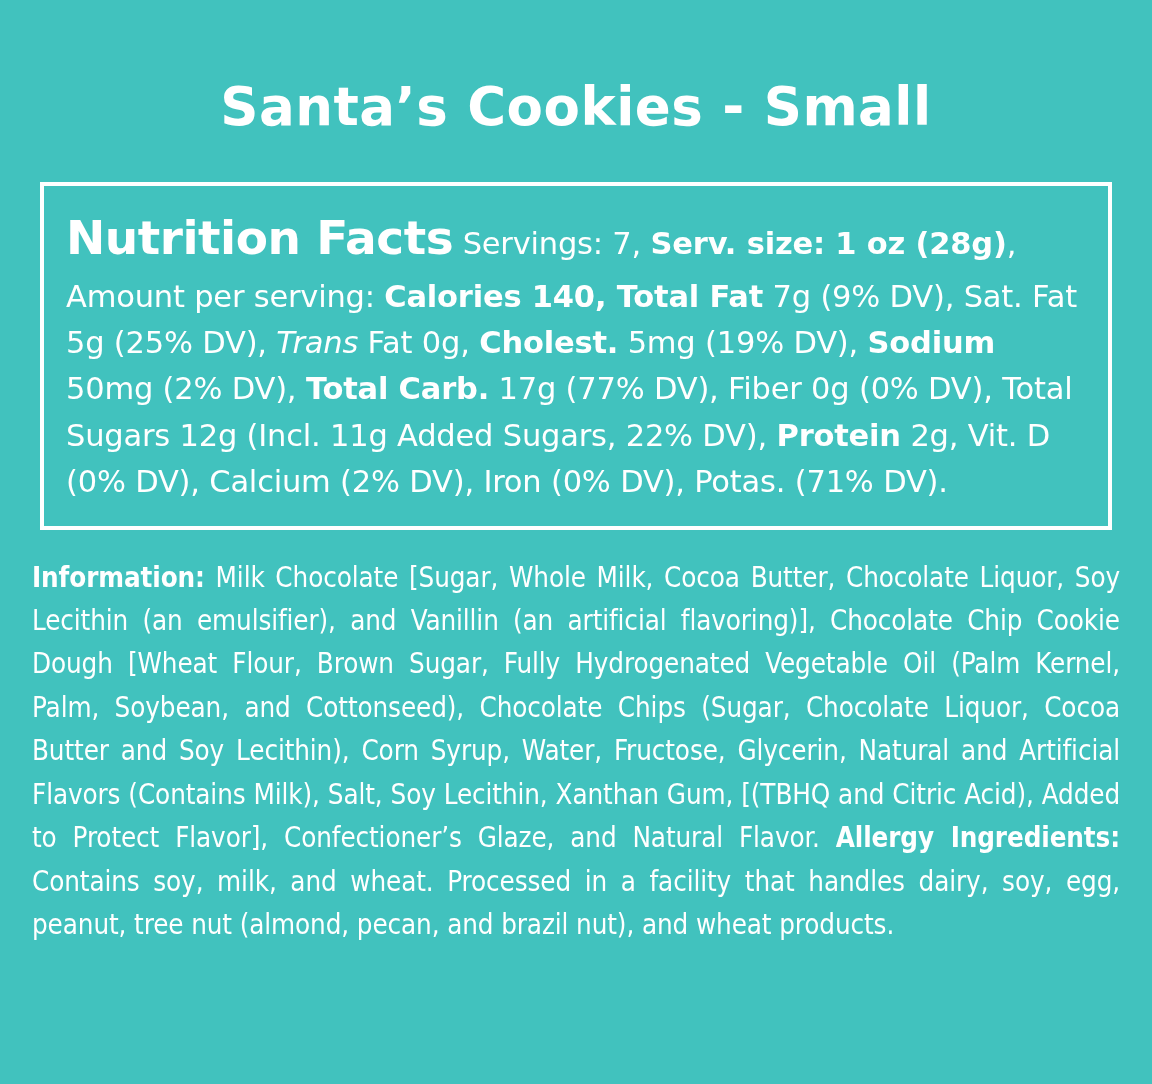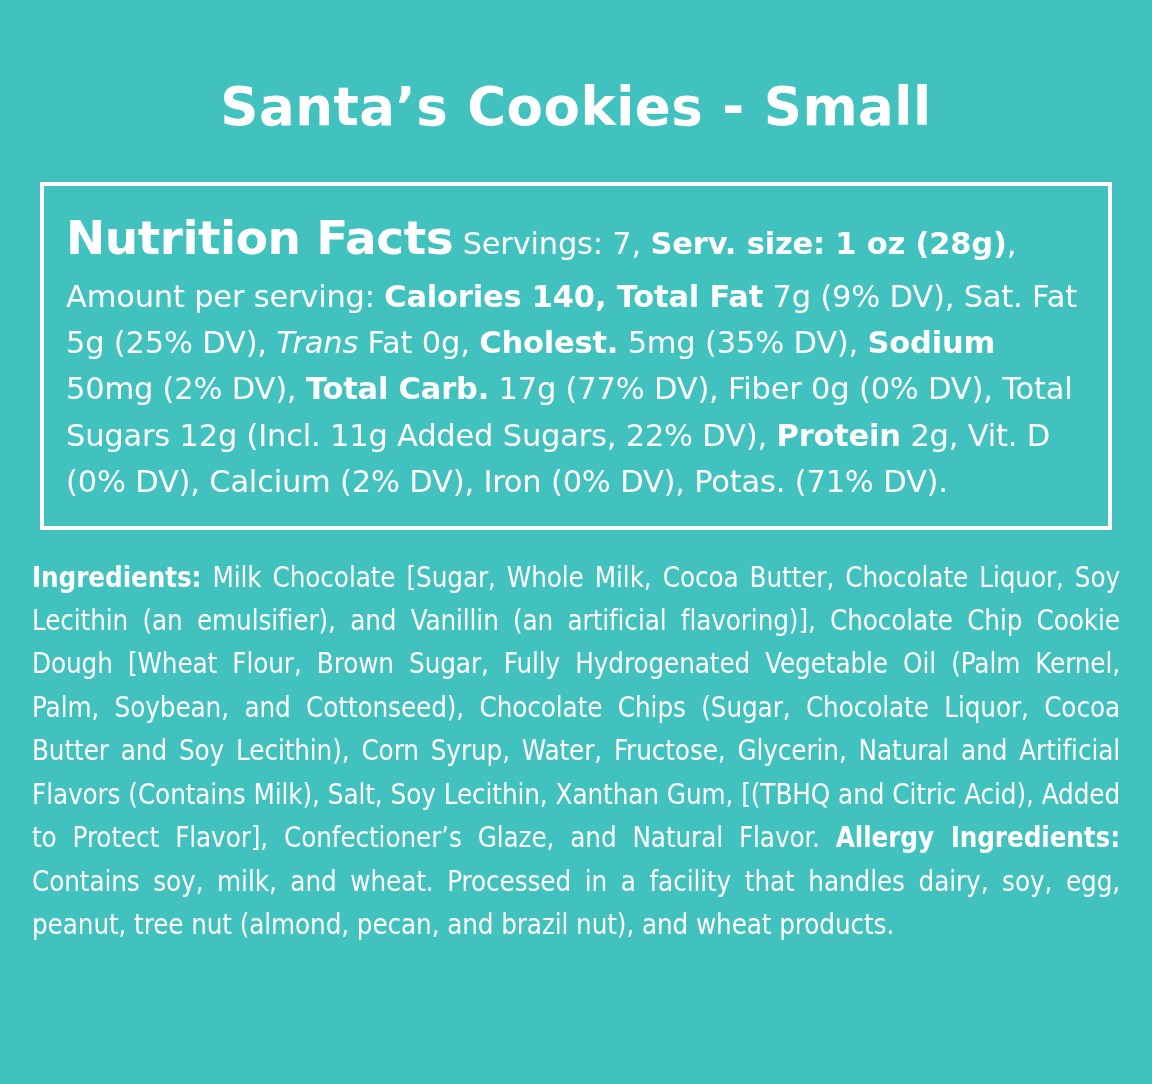--- a/index.html
+++ b/index.html
@@ -75,32 +75,32 @@
       <span class="nf-heading">Nutrition Facts</span>
       <span>Servings: 7,</span>
       <span class="b">Serv. size: 1 oz (28g)</span><span>,</span>
       <span>Amount per serving:</span>
       <span class="b">Calories 140, Total Fat</span>
       <span>7g (9% DV),</span>
       <span>Sat. Fat 5g (25% DV),</span>
       <span class="i">Trans</span>
       <span>Fat 0g,</span>
       <span class="b">Cholest.</span>
-      <span>5mg (35% DV),</span>
+      <span>5mg (19% DV),</span>
       <span class="b">Sodium</span>
       <span>50mg (2% DV),</span>
       <span class="b">Total Carb.</span>
       <span>17g (77% DV), Fiber 0g</span>
       <span>(0% DV), Total Sugars 12g (Incl. 11g Added Sugars, 22% DV),</span>
       <span class="b">Protein</span>
       <span>2g, Vit. D (0% DV), Calcium (2% DV), Iron (0% DV),</span>
       <span>Potas. (71% DV).</span>
     </div>
   </div>
 
   <div class="ingredients">
-    <span class="b">Ingredients:</span>
+    <span class="b">Information:</span>
     <span>Milk Chocolate [Sugar, Whole Milk, Cocoa Butter, Chocolate Liquor, Soy Lecithin (an emulsifier), and Vanillin (an artificial flavoring)], Chocolate Chip Cookie Dough [Wheat Flour, Brown Sugar, Fully Hydrogenated Vegetable Oil (Palm Kernel, Palm, Soybean, and Cottonseed), Chocolate Chips (Sugar, Chocolate Liquor, Cocoa Butter and Soy Lecithin), Corn Syrup, Water, Fructose, Glycerin, Natural and Artificial Flavors (Contains Milk), Salt, Soy Lecithin, Xanthan Gum, [(TBHQ and Citric Acid), Added to Protect Flavor], Confectioner’s Glaze, and Natural Flavor.</span>
     <span class="b">Allergy Ingredients:</span>
     <span>Contains soy, milk, and wheat. Processed in a facility that handles dairy, soy, egg, peanut, tree nut (almond, pecan, and brazil nut), and wheat products.</span>
   </div>
 
 </div>
 
 </body></html>

